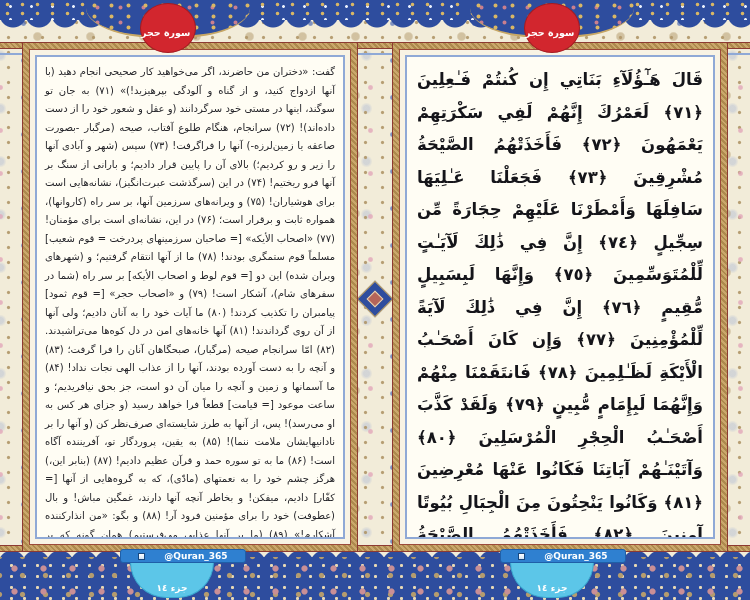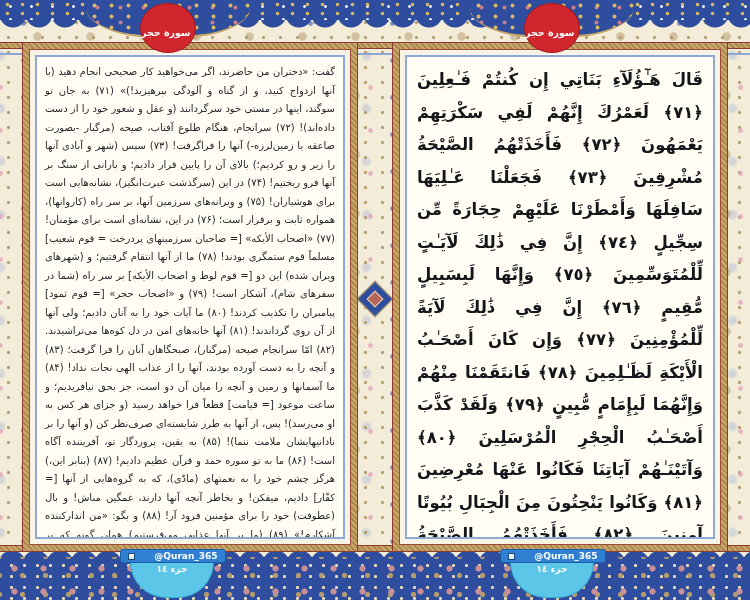--- a/index.html
+++ b/index.html
@@ -89,37 +89,37 @@
   .surah-badge{
     position:absolute;top:3px;width:56px;height:50px;z-index:5;
     background:#d2262e;border:1px solid #a31b21;border-radius:50%;
     color:#fff;font-size:9.5px;font-weight:bold;text-align:left;
     line-height:1;padding-top:24px;
   }
   .surah-badge.left{left:140px;}
   .surah-badge.right{left:524px;}
   
   .watermark-pill{
-    position:absolute;top:549px;width:106px;height:14px;z-index:6;
+    position:absolute;top:549px;width:126px;height:14px;z-index:6;
     background:#2f80d0;border:1px solid #1f5fa8;border-radius:3px;
     display:flex;align-items:center;justify-content:center;gap:19px;
     color:#fff;font-size:9px;font-weight:bold;direction:ltr;
     font-family:"DejaVu Sans",sans-serif;
   }
   .watermark-pill.left{left:120px;}
   .watermark-pill.right{left:500px;}
   .channel-icon{display:inline-block;width:7px;height:7px;background:linear-gradient(#ffffff,#cfe3f7);border:1px solid #16477e;}
   .juz-disc{
     position:absolute;top:562px;width:84px;height:36px;z-index:5;
     background:#5cc6e8;border:1px solid #3aa9d0;border-top:none;
     border-radius:0 0 44px 44px;text-align:center;color:#fff;
   }
   .juz-disc.left{left:130px;}
   .juz-disc.right{left:510px;}
-  .juz-label{display:block;font-size:9px;font-weight:bold;line-height:13px;margin-top:1px;}
+  .juz-label{display:block;font-size:9px;font-weight:bold;line-height:13px;margin-top:20px;}
   .juz-divider{width:46px;height:1px;background:#ffffff;margin:0 auto;opacity:.9;}
   .page-number{display:block;font-size:11.5px;font-weight:bold;line-height:15px;margin-top:48px;}
   
   .gutter-medallion{
     position:absolute;left:362px;top:286px;width:26px;height:26px;z-index:3;
     background:#2e4d9e;border:1px solid #c7a765;transform:rotate(45deg);
   }
   .gutter-medallion .core{
     position:absolute;left:6px;top:6px;width:12px;height:12px;background:#b5655a;border:1px solid #e8d9b5;
   }

